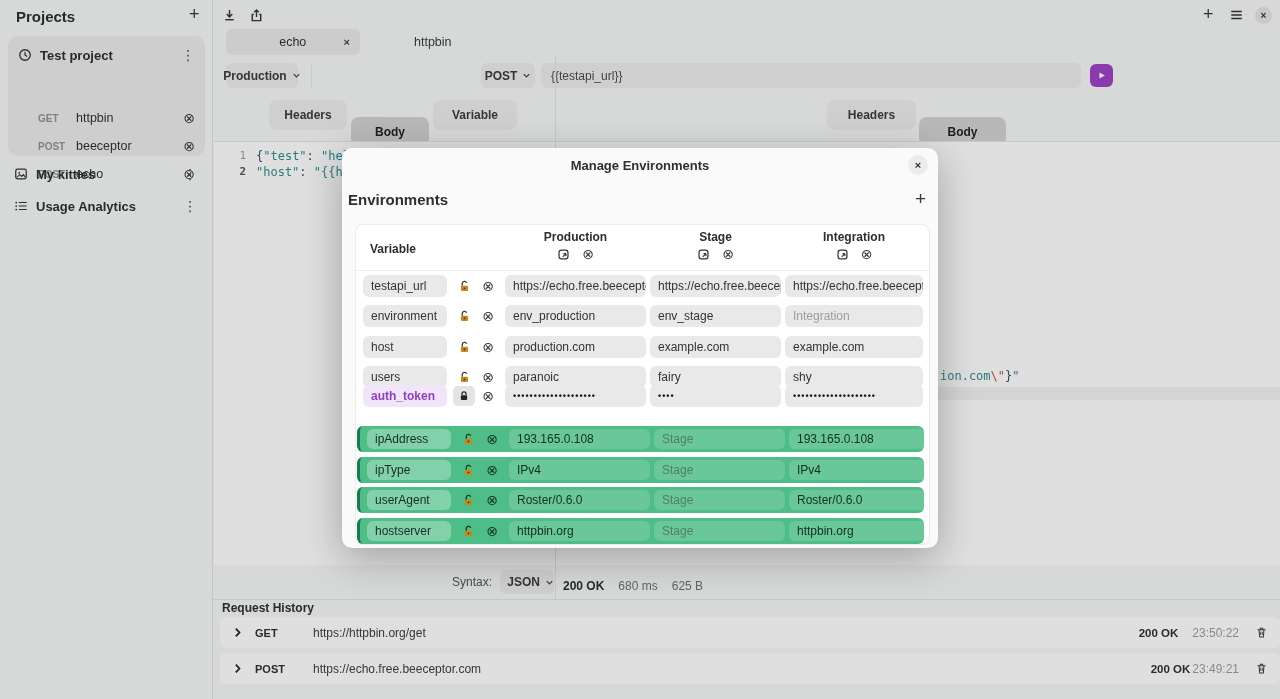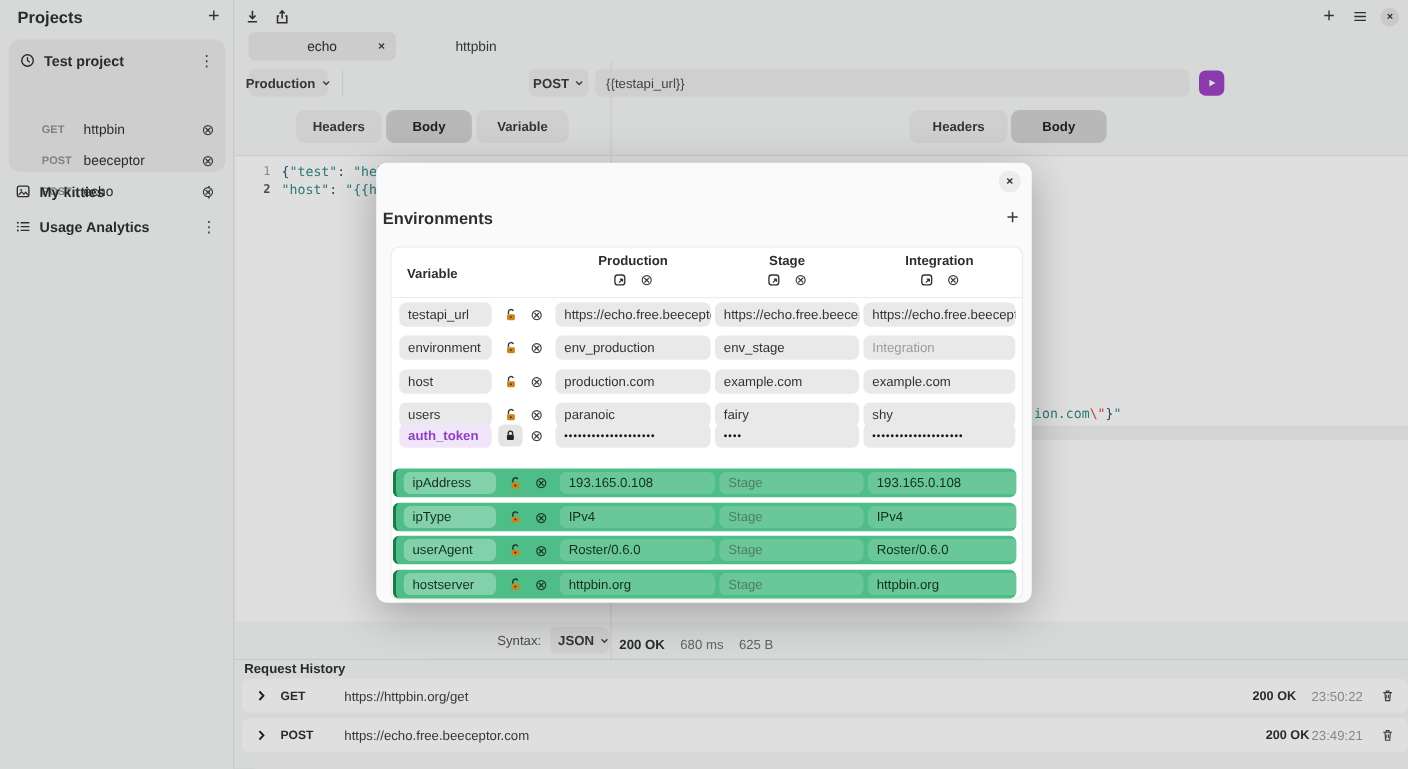--- a/index.html
+++ b/index.html
@@ -12,21 +12,21 @@
   .muted{color:#8b8d8f;}
 
   
   .sidebar{left:0;top:0;width:213px;height:699px;background:#f6f7f7;border-right:1px solid #e2e3e3;box-sizing:border-box;}
   .panel{background:#ffffff;}
   .divider-v{width:1px;background:#e4e5e5;}
   .divider-h{height:1px;background:#e4e5e5;}
 
   .btn{background:#ededee;border-radius:6px;display:flex;align-items:center;justify-content:center;
        font-size:12px;font-weight:600;color:#3a3b3c;cursor:pointer;}
-  .btn.active{background:#d2d3d4;color:#222;}
+  .btn.active{background:#d2d3d4;color:#222;margin-top:17px;}
   .icon-btn{display:flex;align-items:center;justify-content:center;cursor:pointer;color:#3a3a3a;}
   .xcirc{font-size:14px;color:#3c3c3c;line-height:1;}
   .kebab{font-size:14px;color:#4a4a4a;letter-spacing:0;}
 
   
   .proj-group{left:8px;top:36px;width:197px;height:120px;background:#ececec;border-radius:10px;}
   .req-method{font-size:10px;font-weight:600;color:#909294;width:30px;text-align:left;}
   .req-name{font-size:12.5px;color:#2f3031;}
 
   
@@ -252,20 +252,21 @@
         <svg width="13" height="13" viewBox="0 0 16 16">
           <path d="M3 4.5h10M6.5 4V2.8h3V4M5 4.5l.7 9h4.6l.7-9" fill="none" stroke="#444" stroke-width="1.3"></path>
           <path d="M7 7v4M9 7v4" stroke="#444" stroke-width="1.1"></path>
         </svg>
       </span>
   </div>
 
   <div class="abs overlay"></div>
 
   <div class="abs modal">
+    <div class="abs" style="left:0;top:10px;width:596px;text-align:center;font-size:13px;font-weight:700;">Manage Environments</div>
     <div class="abs mclose" style="right:10px;top:7px;">×</div>
 
     <div class="abs" style="left:6px;top:43px;font-size:15px;font-weight:700;">Environments</div>
     <div class="abs icon-btn" style="right:12px;top:40px;font-size:19px;font-weight:400;">+</div>
 
     <div class="abs card">
 
       <div class="abs" style="left:14px;top:17px;font-size:12px;font-weight:700;">Variable</div>
       <div class="abs envhdr" style="left:149px;top:5px;width:141px;">Production</div>
       <div class="abs envhdr" style="left:294px;top:5px;width:131px;">Stage</div>

